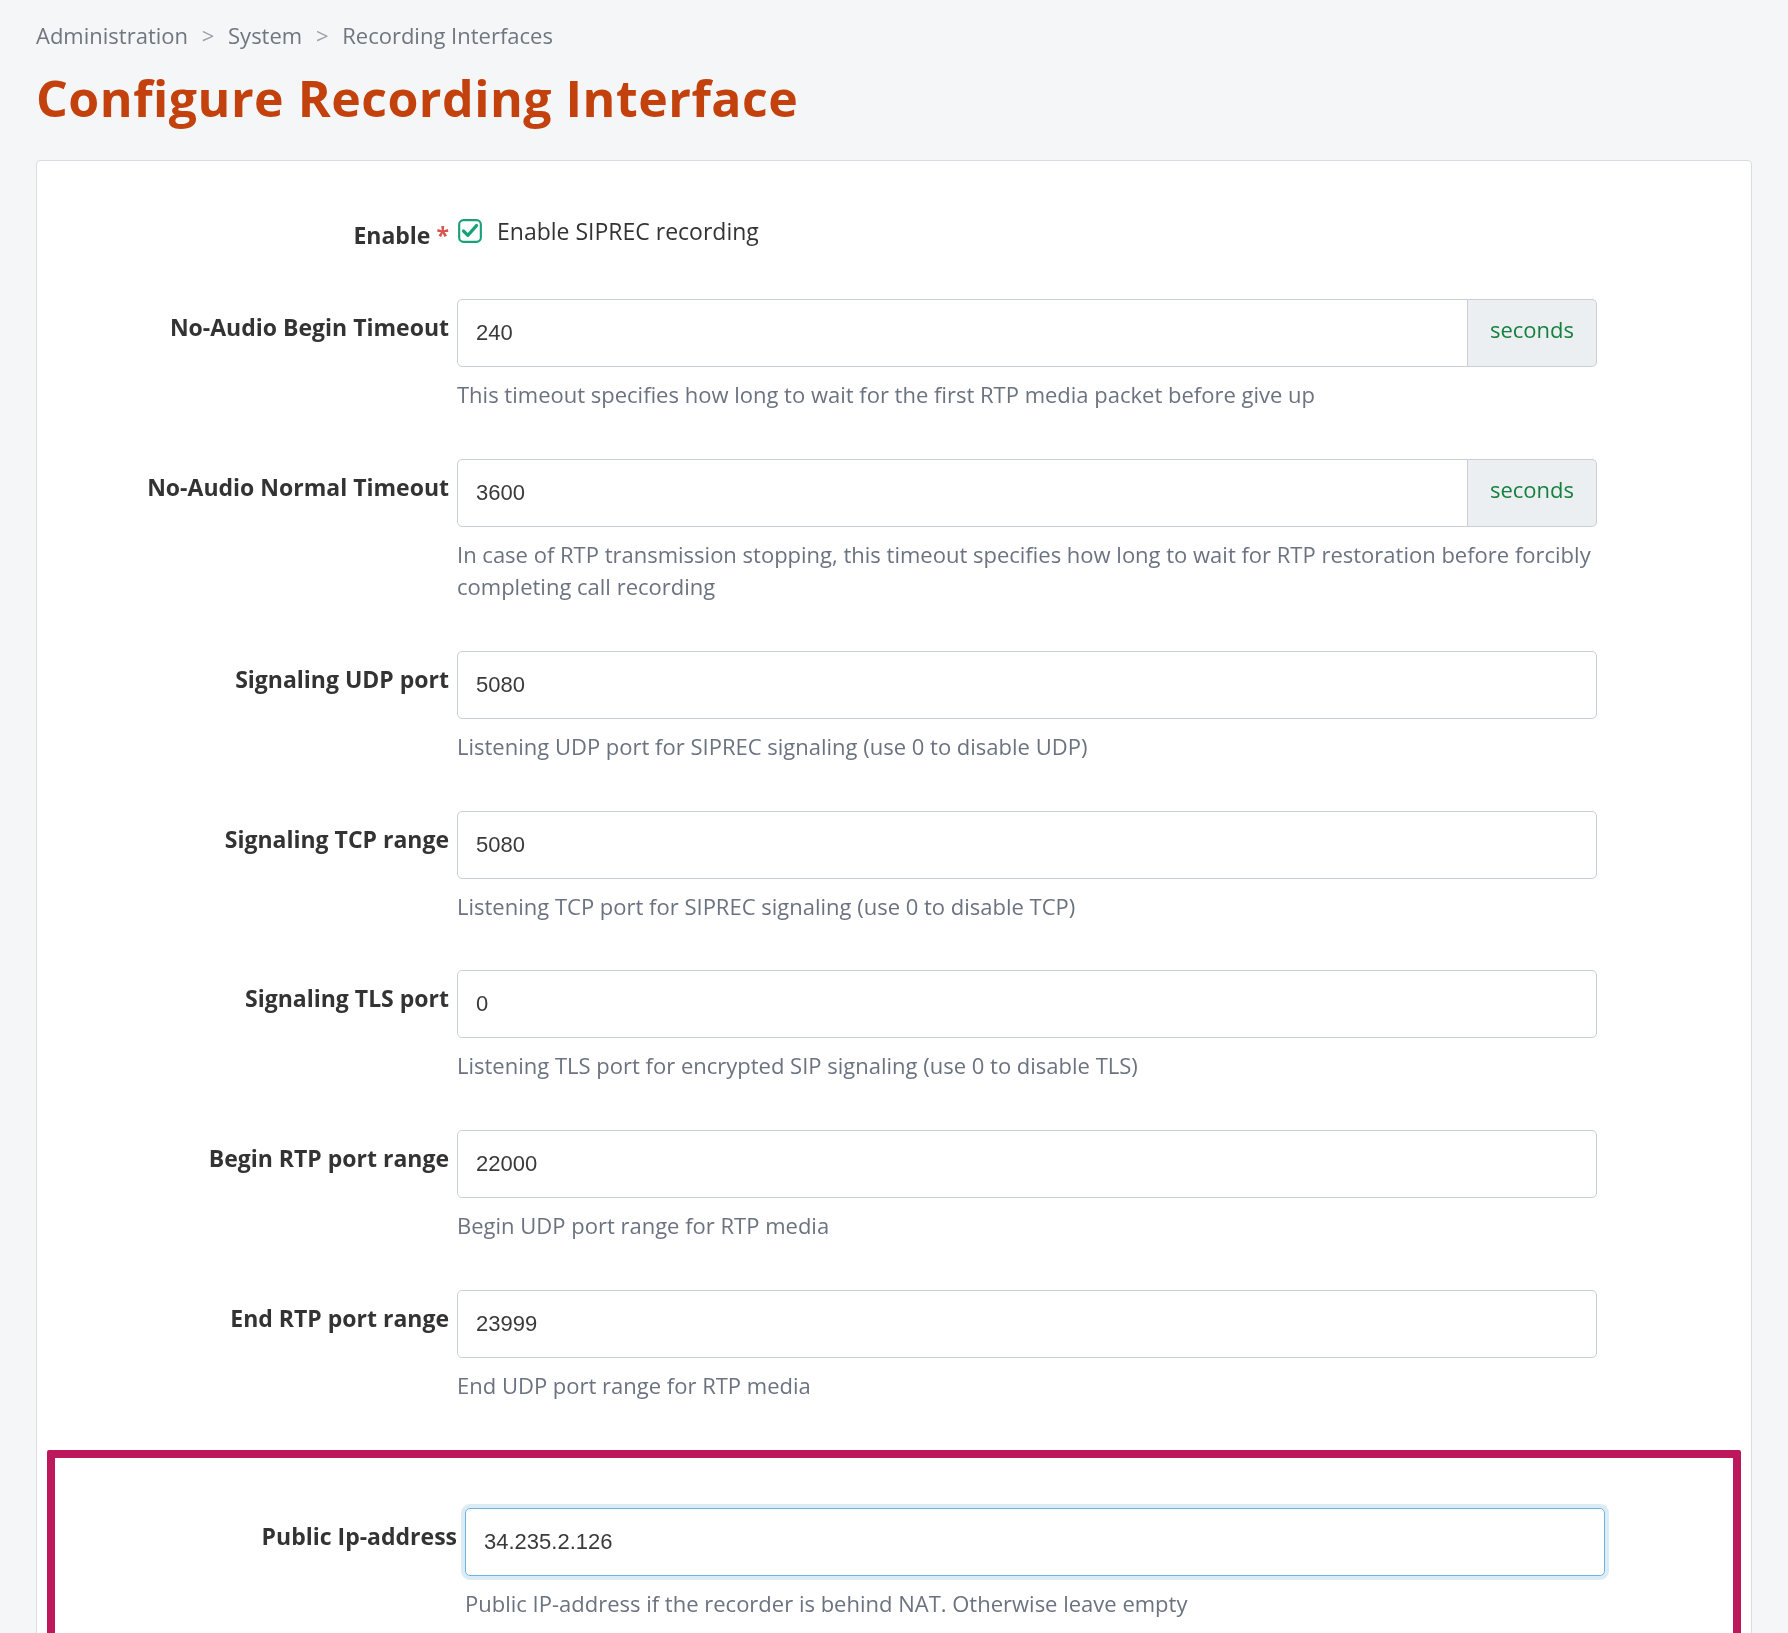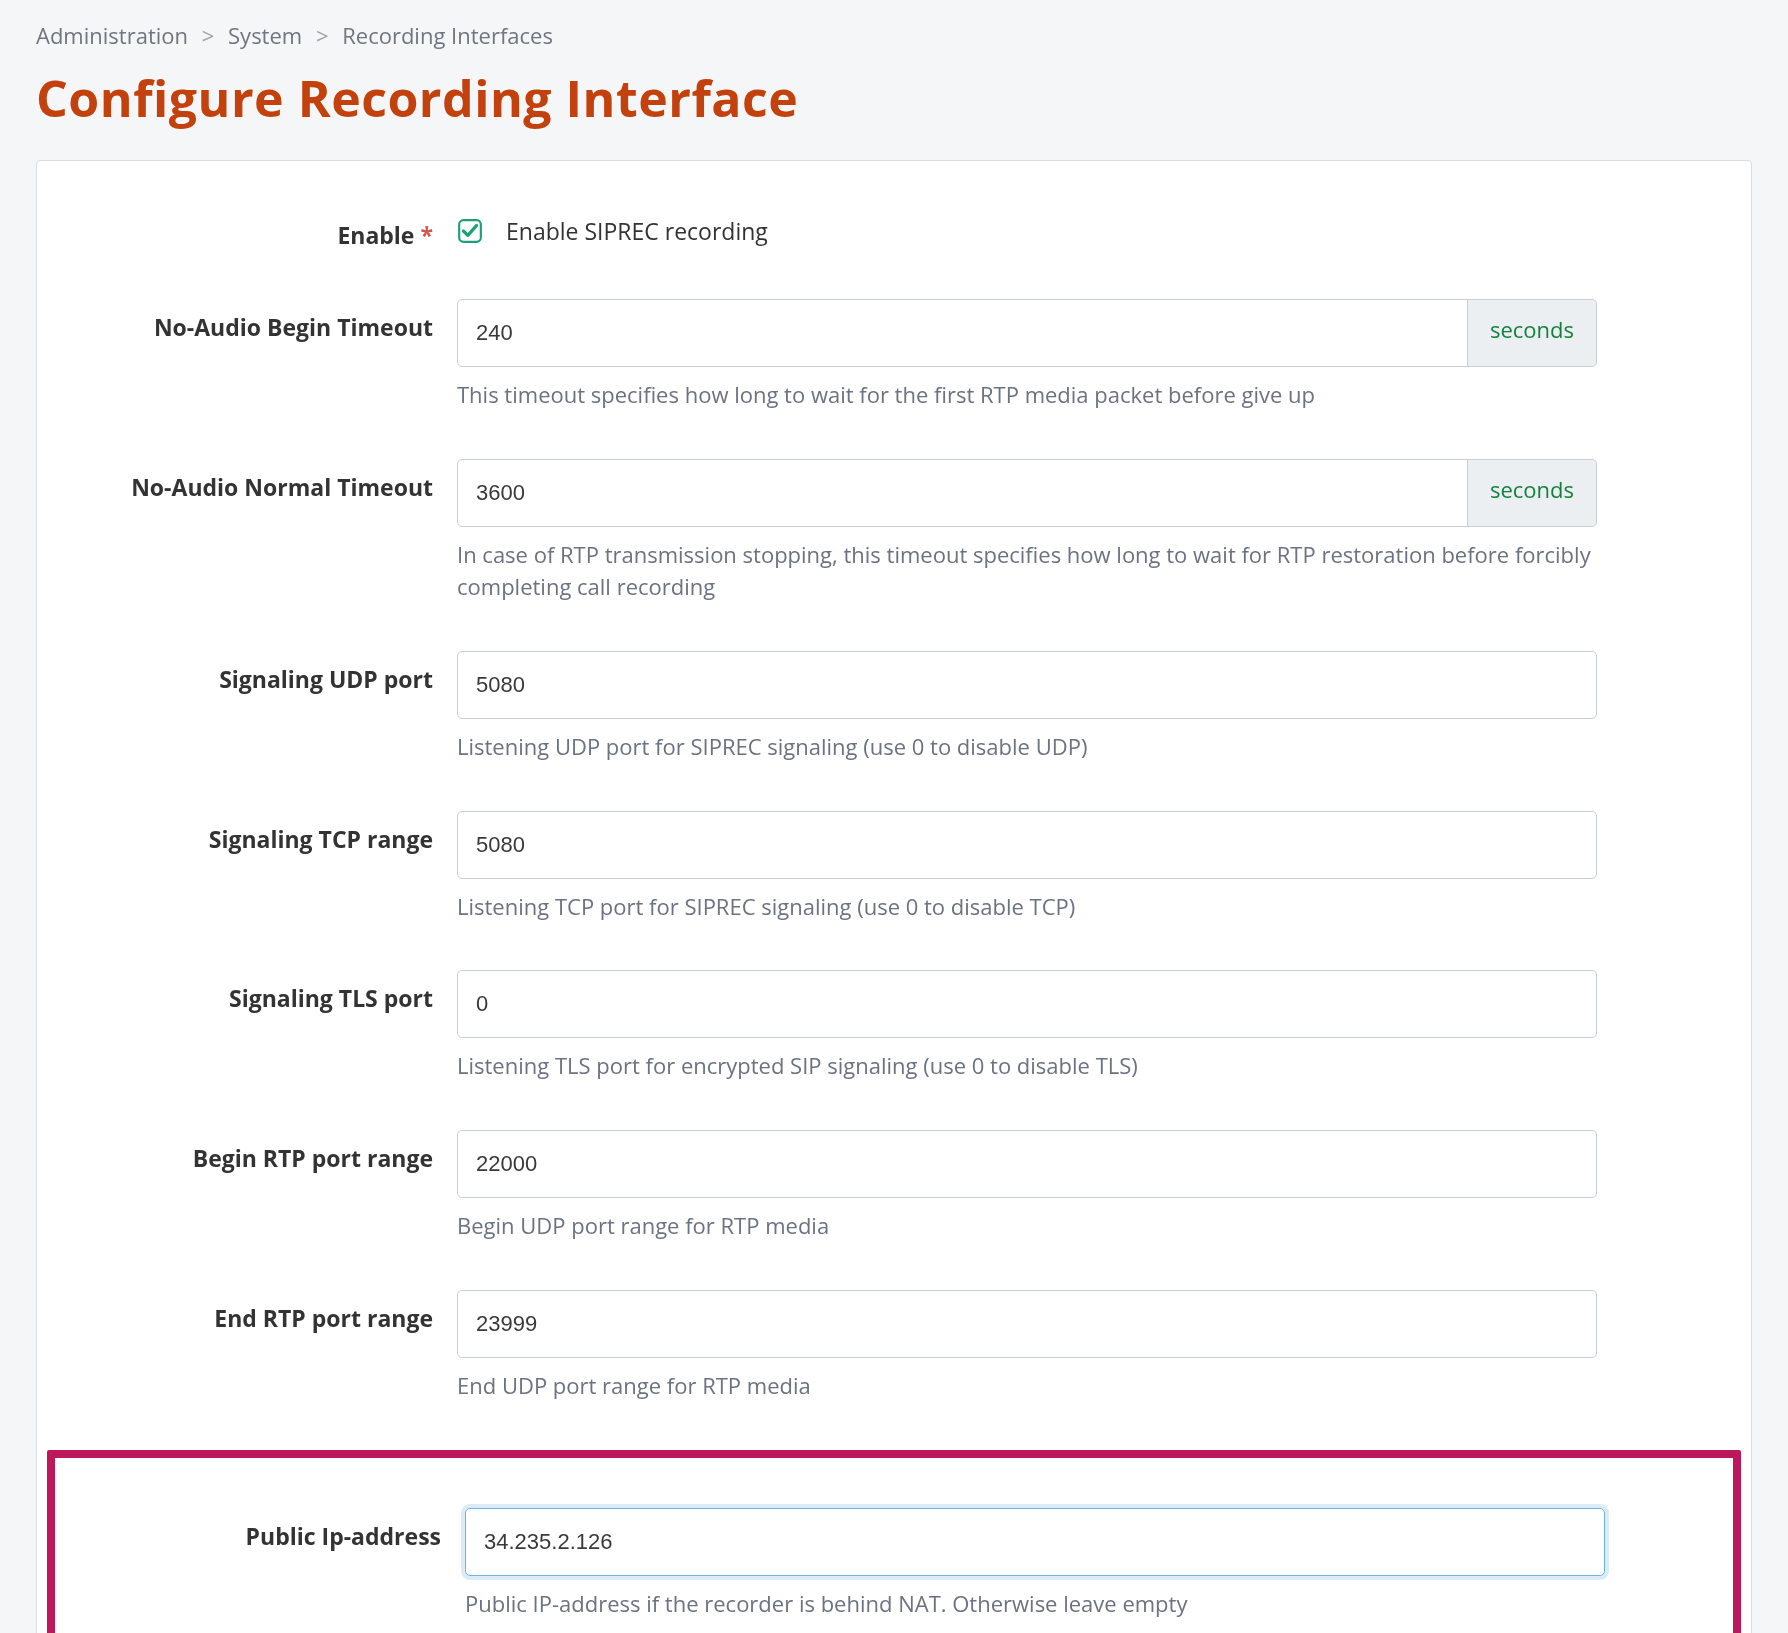--- a/index.html
+++ b/index.html
@@ -38,21 +38,21 @@
     padding: 46px 60px 80px 60px;
     min-height: 1380px;
   }
   .form-row {
     display: flex;
     align-items: flex-start;
     margin-bottom: 48px;
   }
   .label-col {
     width: 360px;
-    padding-right: 24px;
+    padding-right: 8px;
     text-align: right;
     font-weight: 700;
     color: #333;
     font-size: 23px;
     padding-top: 12px;
     flex-shrink: 0;
   }
   .label-col .req {
     color: #d9534f;
     font-weight: 700;
@@ -95,21 +95,21 @@
   }
   .help {
     margin-top: 12px;
     color: #6b7280;
     font-size: 22px;
     line-height: 1.45;
   }
   .check-wrap {
     display: flex;
     align-items: center;
-    gap: 23px;
+    gap: 14px;
     padding-top: 8px;
   }
   .checkbox-icon {
     width: 26px;
     height: 26px;
     flex-shrink: 0;
   }
   .check-label {
     font-size: 23px;
     color: #333;

